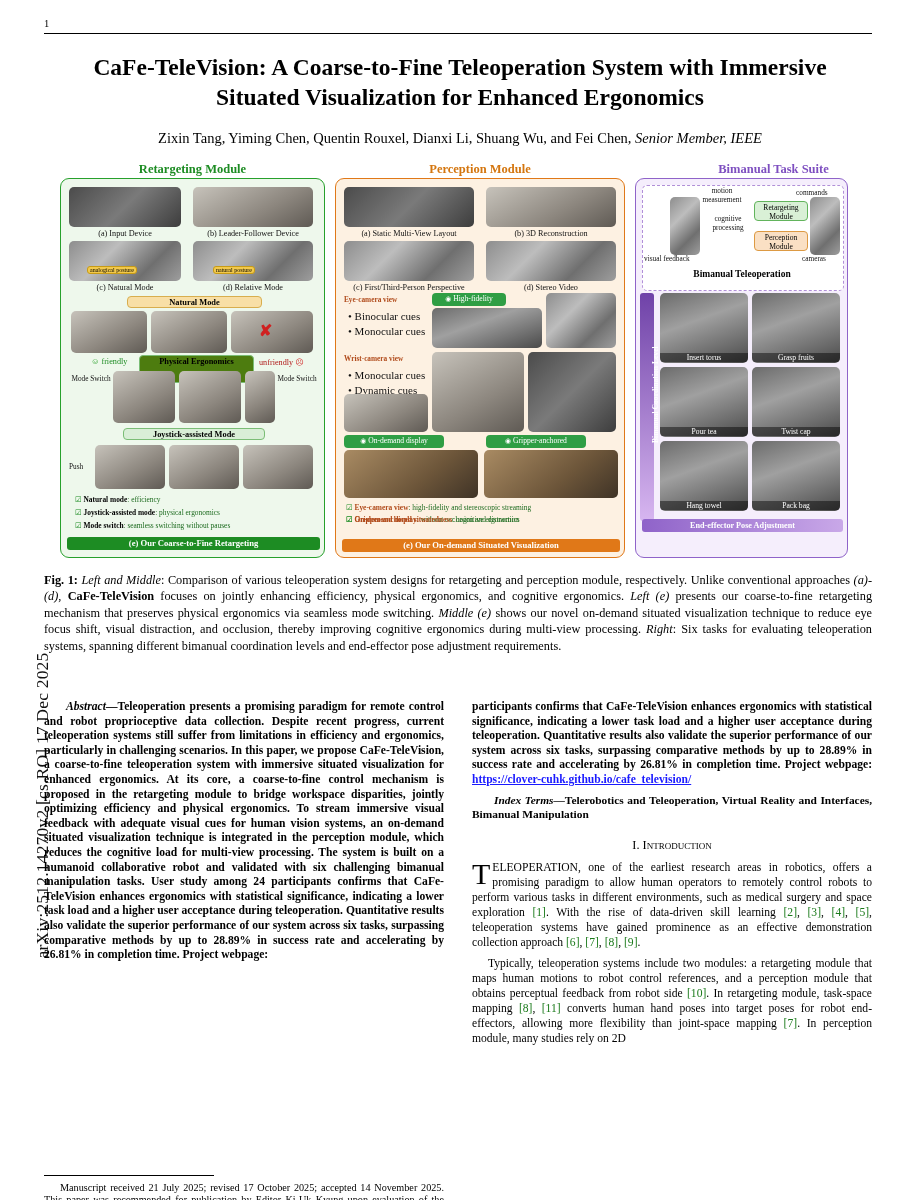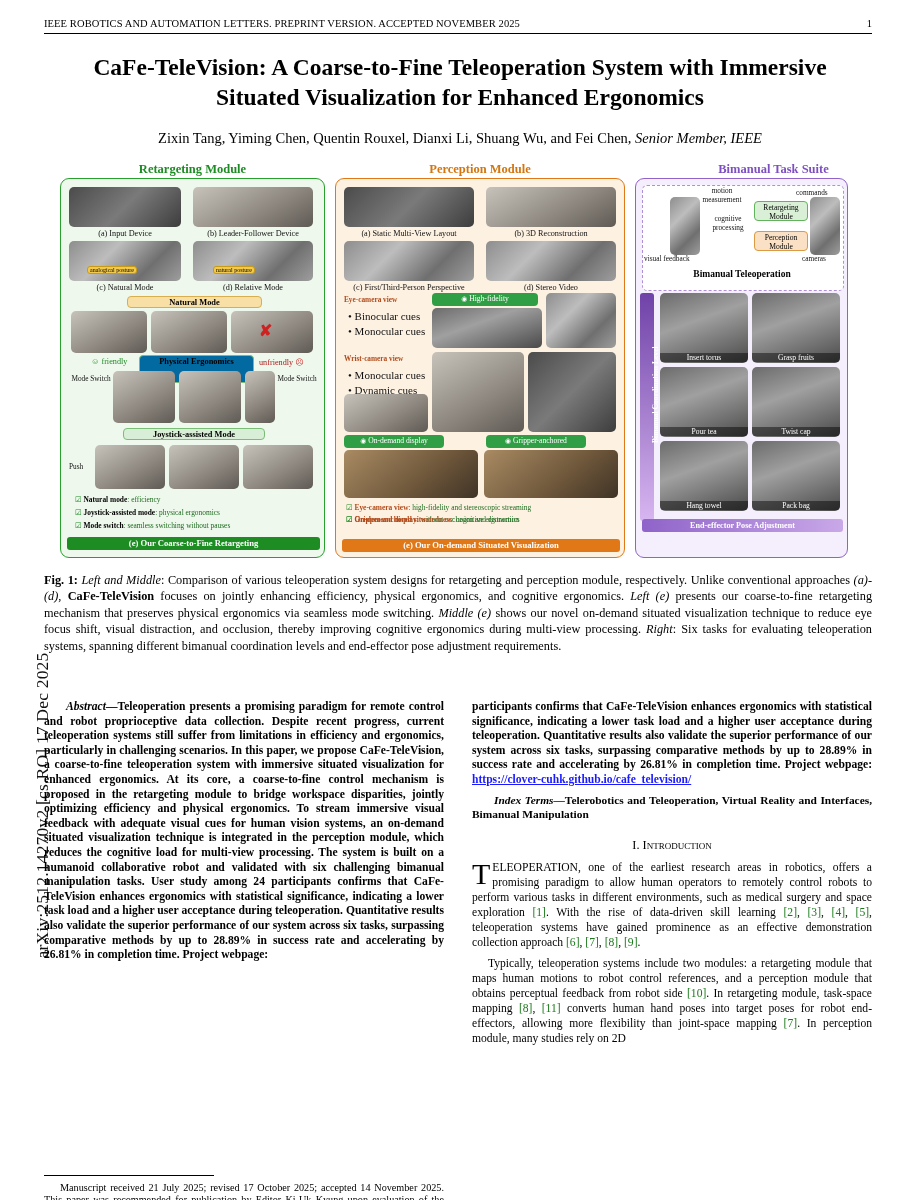--- a/index.html
+++ b/index.html
@@ -185,21 +185,20 @@
   p { margin:0 0 5px 0; }
 </style>
 </head>
 <body>
 
 <div class="page">
 
   <div class="arxiv-stamp">arXiv:2512.14270v2  [cs.RO]  17 Dec 2025</div>
 
   <div class="header">
-    <span>IEEE ROBOTICS AND AUTOMATION LETTERS. PREPRINT VERSION. ACCEPTED NOVEMBER 2025</span>
     <span>1</span>
     <div class="rule"></div>
   </div>
 
   <div class="title">CaFe-TeleVision: A Coarse-to-Fine Teleoperation System with Immersive Situated Visualization for Enhanced Ergonomics</div>
   <div class="authors">
     <span>Zixin Tang, Yiming Chen, Quentin Rouxel, Dianxi Li, Shuang Wu, and Fei Chen,</span>
     <span class="it">Senior Member, IEEE</span>
   </div>
 
@@ -239,21 +238,21 @@
           <div class="ph lab"></div>
         </div>
       <div class="sub" style="left:170px; top:132px; width:82px; height:42px;">
           <div class="ph lab"></div>
         </div>
       <div style="position:absolute;left:198px;top:142px;color:#d02020;font-size:16px;font-weight:bold;">✘</div>
 
       <div style="position:absolute;left:30px;top:178px;font-size:8.2px;color:#1d8c23;">
         <span style="color:#2aa02a;">☺</span> <span>friendly</span>
       </div>
-      <div class="band" style="left:78px; top:176px; width:115px; height:28px; background:#0369a1; border:1px solid #7bbd76; line-height:12px;">Physical Ergonomics</div>
+      <div class="band" style="left:78px; top:176px; width:115px; height:28px; background:#4d7c0f; border:1px solid #7bbd76; line-height:12px;">Physical Ergonomics</div>
       <div style="position:absolute;left:198px;top:178px;font-size:8.2px;color:#b01a1a;">
         <span>unfriendly</span> <span style="color:#d02020;">☹</span>
       </div>
 
       <div class="smalltext" style="left:10px; top:196px; width:40px; text-align:center;">Mode Switch</div>
       <div class="smalltext" style="left:215px; top:196px; width:42px; text-align:center;">Mode Switch</div>
       <div class="sub" style="left:52px; top:192px; width:62px; height:52px;">
           <div class="ph lab"></div>
         </div>
       <div class="sub" style="left:118px; top:192px; width:62px; height:52px;">
@@ -308,21 +307,21 @@
       <div class="sub" style="left:150px; top:62px; width:130px; height:40px;">
           <div class="ph"></div>
         </div>
       <div class="sub-label" style="left:146px; top:104px; width:138px;">(d) Stereo Video</div>
 
       <div class="smalltext" style="left:8px; top:117px; font-weight:bold; color:#b04a1a;">Eye-camera view</div>
       <div class="bullets" style="left:12px; top:130px;">
         • <span>Binocular cues</span><br>
         • <span>Monocular cues</span>
       </div>
-      <div class="tagbox" style="left:96px; top:114px; width:106px; height:13px; background:#2f9e44; color:#fff;">
+      <div class="tagbox" style="left:96px; top:114px; width:74px; height:13px; background:#2f9e44; color:#fff;">
         <span style="font-size:7px;">◉</span> <span>High-fidelity</span>
       </div>
       <div class="sub" style="left:96px; top:129px; width:110px; height:40px;">
           <div class="ph tbl"></div>
         </div>
       <div class="sub" style="left:210px; top:114px; width:70px; height:55px;">
           <div class="ph"></div>
         </div>
 
       <div class="smalltext" style="left:8px; top:176px; font-weight:bold; color:#b04a1a;">Wrist-camera view</div>

